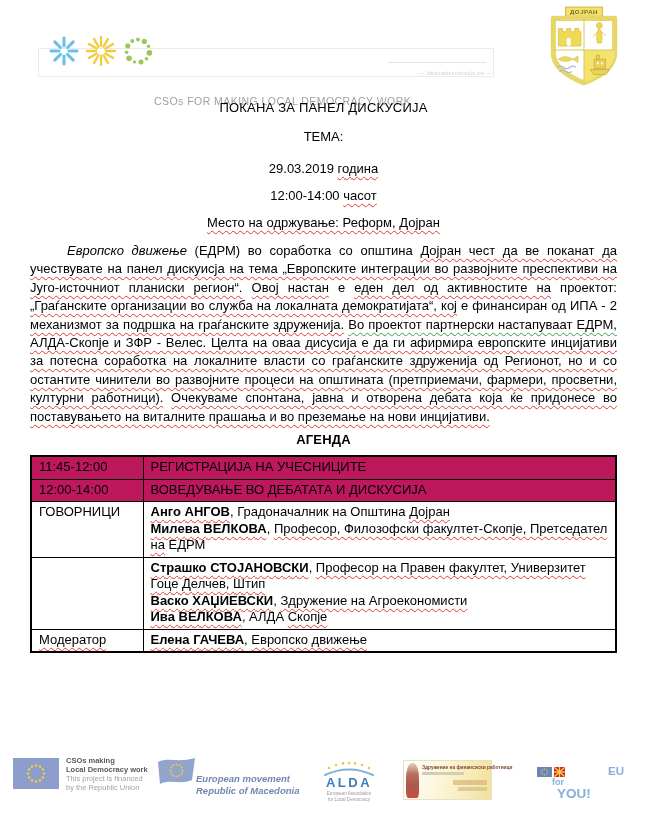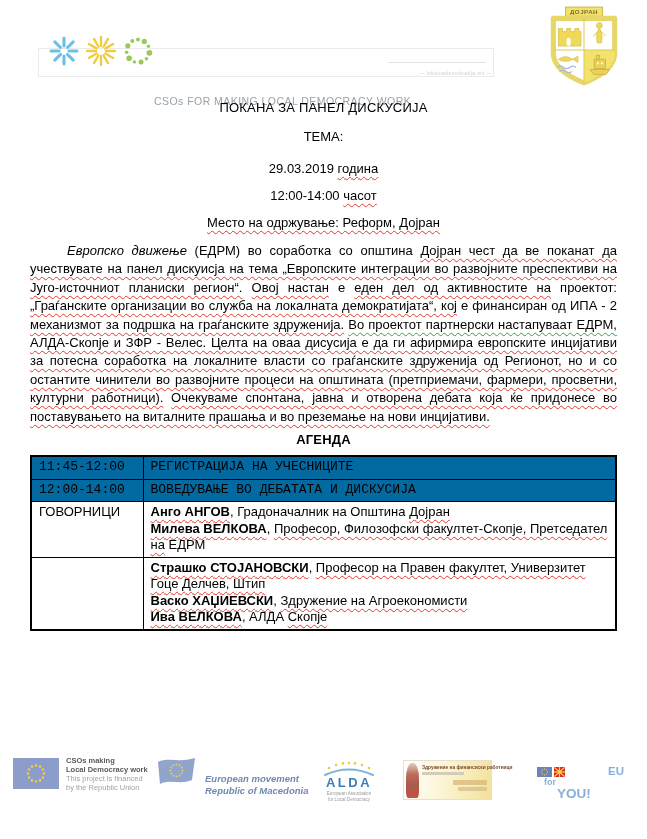--- a/index.html
+++ b/index.html
@@ -40,49 +40,49 @@
   #t-date   { margin-top:17px; }
   #t-time   { margin-top:12px; }
   #t-loc    { margin-top:12px; }
   #para { margin-top:12px; text-align:justify; line-height:18.4px; text-indent:37px; }
   #t-agenda { margin-top:6px; font-weight:700; letter-spacing:.2px; }
 
   
   #agenda-table { margin-top:8px; width:587px; border-collapse:collapse; border:2px solid #000; table-layout:fixed; }
   #agenda-table td { border:1px solid #000; vertical-align:top; padding:2px 7px 3px; line-height:16.5px; }
   #agenda-table td.c1 { width:112px; }
-  #agenda-table tr.hl { background:#0369a1;font-family:Liberation Mono, monospace; }
+  #agenda-table tr.hl { background:#be185d; }
 
   
   #footer { position:absolute; left:0; top:750px; width:519px; height:64px; }
   #footer > div { position:absolute; }
   #f-eu { left:13px; top:8px; }
   #f-eu-cap { left:66px; top:6px; font-size:7.5px; line-height:9px; white-space:nowrap; }
   .cap-b { color:#595959; font-weight:700; }
   .cap-g { color:#a3a3a3; }
   #f-em { left:155px; top:5px; width:150px; height:50px; }
   #f-em-text { position:absolute; left:41px; top:18px; width:120px; font-style:italic; font-weight:700;
-               font-size:9.5px; line-height:11.5px; color:#6e89b2;margin-left:9px; }
+               font-size:9.5px; line-height:11.5px; color:#6e89b2; }
   #f-alda { left:316px; top:9px; width:66px; text-align:center; }
   .alda-name { font-size:13px; font-weight:700; color:#3f7cb8; letter-spacing:2.5px; line-height:12px; margin-top:-3px; }
   .alda-sub  { font-size:4.6px; line-height:5.6px; color:#9a9a9a; margin-top:2px; }
   #f-zfr { left:403px; top:10px; width:89px; height:40px;
            background:linear-gradient(100deg,#ffffff 0%,#fcf5d5 45%,#f2e19a 100%);
            border:1px solid #e6e1ce; }
   #f-zfr > div { position:absolute; }
   .zfr-fig { left:2px; top:2px; width:13px; height:35px; border-radius:45% 45% 18% 18%;
              background:linear-gradient(180deg,#d9cab8 0%,#b65c4a 32%,#9e4a3a 62%,#c23b2e 100%); opacity:.9; }
   .zfr-title { left:18px; top:4px; font-size:4.8px; font-weight:700; color:#7a4633; white-space:nowrap; }
   .zfr-sub  { left:18px; top:11px; width:42px; height:2.5px; background:#d2ccba; }
   .zfr-b1 { right:4px; top:19px; width:34px; height:5px; background:#d9b878; opacity:.75; border-radius:1px; }
   .zfr-b2 { right:4px; top:26px; width:29px; height:4px; background:#cbb684; opacity:.6; border-radius:1px; }
   #f-eu4you { left:537px; top:16px; color:#88aedc; font-weight:700; }
   .eu4-row { display:flex; align-items:center; gap:2px; }
   .eu4-eu  { font-size:11.5px; line-height:11px; margin-left:1px;padding-left:40px; }
-  .eu4-for { font-size:9px; line-height:10px; margin-left:7px; }
+  .eu4-for { font-size:9px; line-height:10px; margin-left:15px; }
   .eu4-you { font-size:13.5px; line-height:13px; margin-left:20px; }
 </style>
 </head>
 <body>
 
 <div id="page-header">
   <div id="logo-area">
     <div id="logo-frame"></div>
     <svg id="ic-blue" width="32" height="40" viewBox="0 0 32 40">
       <g stroke="#6cc0e8" stroke-width="3.1" stroke-linecap="round">
@@ -196,20 +196,26 @@
             <div><span class="b sq-red">Анго АНГОВ</span><span>, Градоначалник на Општина </span><span class="sq-red">Дојран</span></div>
             <div><span class="b sq-red">Милева ВЕЛКОВА</span><span>, </span><span class="sq-red">Професор, Филозофски факултет-Скопје, Претседател на</span><span> ЕДРМ</span></div>
           </td>
         </tr>
         <tr>
           <td class="c1"></td>
           <td class="c2">
             <div><span class="b sq-red">Страшко СТОЈАНОВСКИ</span><span>, </span><span class="sq-red">Професор на Правен факултет, Универзитет Гоце Делчев, Штип</span></div>
             <div><span class="b sq-red">Васко ХАЏИЕВСКИ</span><span>, </span><span class="sq-red">Здружение на Агроекономисти</span></div>
             <div><span class="b sq-red">Ива ВЕЛКОВА</span><span>, АЛДА </span><span class="sq-red">Скопје</span></div>
+          </td>
+        </tr>
+        <tr>
+          <td class="c1"><span class="sq-red">Модератор</span></td>
+          <td class="c2">
+            <div><span class="b sq-red">Елена ГАЧЕВА</span><span>, </span><span class="sq-red">Европско движење</span></div>
           </td>
         </tr>
       </tbody>
   </table>
 </div>
 
 <div id="footer">
 
   <div id="f-eu">
     <svg width="46" height="31" viewBox="0 0 46 31">

